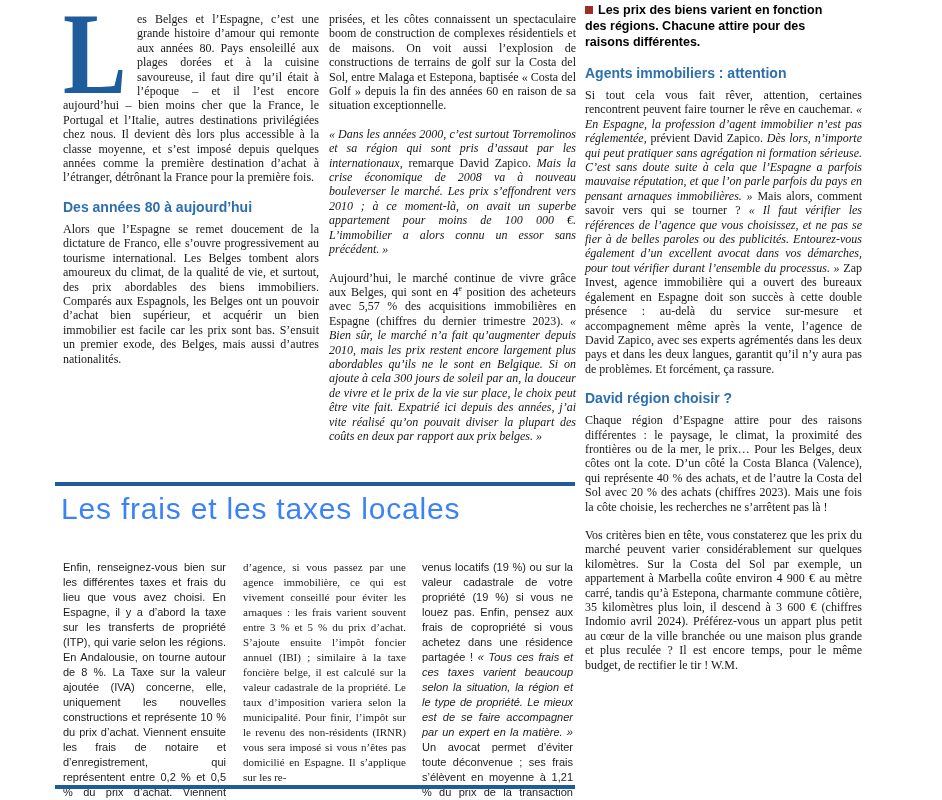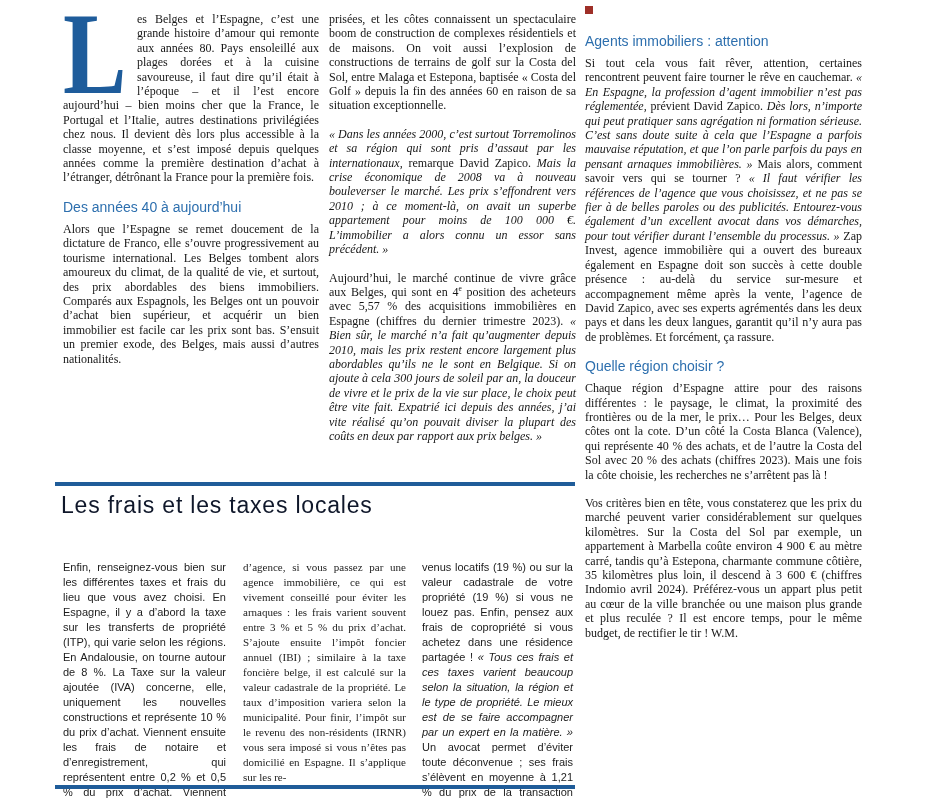--- a/index.html
+++ b/index.html
@@ -17,71 +17,71 @@
   #col3{left:585px;top:2px;width:277px;}
   .dropcap{
     float:left;width:66px;height:80px;overflow:visible;
     font-family:"Liberation Serif","DejaVu Serif",serif;font-weight:bold;
     font-size:116px;line-height:80px;color:var(--dropcap_blue);
     transform:scaleX(0.82);transform-origin:0 50%;
     margin:2px 8px 4px 0;
   }
   .subhead{
     font-family:"Liberation Sans","DejaVu Sans",sans-serif;
-    font-size:14px;line-height:16px;font-weight:normal;color:var(--heading_blue);
+    font-size:14px;line-height:16px;font-weight:bold;color:var(--heading_blue);
     margin:13px 0 7px 0;text-align:left;
   }
   .standfirst{
     font-family:"Liberation Sans","DejaVu Sans",sans-serif;
     font-size:12.5px;line-height:16px;font-weight:bold;color:#000;
     text-align:left;margin:0 0 15px 0;width:262px;
   }
   .sq{display:inline-block;width:8px;height:8px;background:var(--bullet_red);margin-right:5px;}
   .i{font-style:italic;}
   .b{font-weight:normal;}
   .sup{vertical-align:super;font-size:0.62em;line-height:0;}
   .rule{position:absolute;left:55px;width:520px;height:4px;background:var(--rule_blue);}
   #rule-top{top:482px;}
   #rule-bottom{top:785px;}
   .local-headline{
     position:absolute;left:61px;top:492px;
     font-family:"Liberation Sans","DejaVu Sans",sans-serif;
-    font-size:23px;font-weight:400;letter-spacing:0.8px;color:#0f172a;text-align:right;
+    font-size:30px;font-weight:400;letter-spacing:0.8px;color:#3b82f6;text-align:right;
   }
   .sans-col{
     position:absolute;top:560px;
     font-family:"Liberation Sans","DejaVu Sans",sans-serif;
     font-size:11px;line-height:15px;text-align:justify;hyphens:auto;color:#1c1c1c;
   }
   #lcol1{left:63px;width:163px;}
   #lcol2{left:243px;width:163px;font-family:Liberation Serif, serif;}
   #lcol3{left:422px;width:151px;}
 </style>
 </head>
 <body>
 
 <div class="page">
 
   <div class="col serif" id="col1">
     <p class="para"><span class="dropcap">L</span><span><span>es Belges et l’Espagne, c’est une grande histoire d’amour qui remonte aux années 80. Pays ensoleillé aux plages dorées et à la cuisine savoureuse, il faut dire qu’il était à l’époque – et il l’est encore aujourd’hui – bien moins cher que la France, le Portugal et l’Italie, autres destinations privilégiées chez nous. Il devient dès lors plus accessible à la classe moyenne, et s’est imposé depuis quelques années comme la première destination d’achat à l’étranger, détrônant la France pour la première fois.</span></span></p>
-    <h3 class="subhead">Des années 40 à aujourd’hui</h3>
+    <h3 class="subhead">Des années 80 à aujourd’hui</h3>
     <p class="para"><span>Alors que l’Espagne se remet doucement de la dictature de Franco, elle s’ouvre progressivement au tourisme international. Les Belges tombent alors amoureux du climat, de la qualité de vie, et surtout, des prix abordables des biens immobiliers. Comparés aux Espagnols, les Belges ont un pouvoir d’achat bien supérieur, et acquérir un bien immobilier est facile car les prix sont bas. S’ensuit un premier exode, des Belges, mais aussi d’autres nationalités.</span></p>
   </div>
 
   <div class="col serif" id="col2">
     <p class="para"><span>prisées, et les côtes connaissent un spectaculaire boom de construction de complexes résidentiels et de maisons. On voit aussi l’explosion de constructions de terrains de golf sur la Costa del Sol, entre Malaga et Estepona, baptisée « Costa del Golf » depuis la fin des années 60 en raison de sa situation exceptionnelle.</span></p>
     <p class="para"><span class="i">« Dans les années 2000, c’est surtout Torremolinos et sa région qui sont pris d’assaut par les internationaux, </span><span>remarque David Zapico. </span><span class="i">Mais la crise économique de 2008 va à nouveau bouleverser le marché. Les prix s’effondrent vers 2010 ; à ce moment-là, on avait un superbe appartement pour moins de 100 000 €. L’immobilier a alors connu un essor sans précédent. »</span></p>
     <p class="para"><span>Aujourd’hui, le marché continue de vivre grâce aux Belges, qui sont en 4</span><span class="sup">e</span><span> position des acheteurs avec 5,57 % des acquisitions immobilières en Espagne (chiffres du dernier trimestre 2023). </span><span class="i">« Bien sûr, le marché n’a fait qu’augmenter depuis 2010, mais les prix restent encore largement plus abordables qu’ils ne le sont en Belgique. Si on ajoute à cela 300 jours de soleil par an, la douceur de vivre et le prix de la vie sur place, le choix peut être vite fait. Expatrié ici depuis des années, j’ai vite réalisé qu’on pouvait diviser la plupart des coûts en deux par rapport aux prix belges. »</span></p>
   </div>
 
   <div class="col serif" id="col3">
-    <p class="standfirst"><span class="sq"></span></p>
+    <p class="standfirst"><span class="sq"></span><span>Les prix des biens varient en fonction des régions. Chacune attire pour des raisons différentes.</span></p>
     <h3 class="subhead" style="margin-top:0;">Agents immobiliers : attention</h3>
     <p class="para"><span>Si tout cela vous fait rêver, attention, certaines rencontrent peuvent faire tourner le rêve en cauchemar. </span><span class="i">« En Espagne, la profession d’agent immobilier n’est pas réglementée, </span><span>prévient David Zapico. </span><span class="i">Dès lors, n’importe qui peut pratiquer sans agrégation ni formation sérieuse. C’est sans doute suite à cela que l’Espagne a parfois mauvaise réputation, et que l’on parle parfois du pays en pensant arnaques immobilières. » </span><span>Mais alors, comment savoir vers qui se tourner ? </span><span class="i">« Il faut vérifier les références de l’agence que vous choisissez, et ne pas se fier à de belles paroles ou des publicités. Entourez-vous également d’un excellent avocat dans vos démarches, pour tout vérifier durant l’ensemble du processus. » </span><span>Zap Invest, agence immobilière qui a ouvert des bureaux également en Espagne doit son succès à cette double présence : au-delà du service sur-mesure et accompagnement même après la vente, l’agence de David Zapico, avec ses experts agrémentés dans les deux pays et dans les deux langues, garantit qu’il n’y aura pas de problèmes. Et forcément, ça rassure.</span></p>
-    <h3 class="subhead">Quelle région choisir ?</h3>
+    <h3 class="subhead">David région choisir ?</h3>
     <p class="para"><span>Chaque région d’Espagne attire pour des raisons différentes : le paysage, le climat, la proximité des frontières ou de la mer, le prix… Pour les Belges, deux côtes ont la cote. D’un côté la Costa Blanca (Valence), qui représente 40 % des achats, et de l’autre la Costa del Sol avec 20 % des achats (chiffres 2023). Mais une fois la côte choisie, les recherches ne s’arrêtent pas là !</span></p>
     <p class="para"><span>Vos critères bien en tête, vous constaterez que les prix du marché peuvent varier considérablement sur quelques kilomètres. Sur la Costa del Sol par exemple, un appartement à Marbella coûte environ 4 900 € au mètre carré, tandis qu’à Estepona, charmante commune côtière, 35 kilomètres plus loin, il descend à 3 600 € (chiffres Indomio avril 2024). Préférez-vous un appart plus petit au cœur de la ville branchée ou une maison plus grande et plus reculée ? Il est encore temps, pour le même budget, de rectifier le tir ! </span><span class="b">W.M.</span></p>
   </div>
 
   <div class="rule" id="rule-top"></div>
   <h2 class="local-headline">Les frais et les taxes locales</h2>
 
   <div class="sans-col" id="lcol1"><span>Enfin, renseignez-vous bien sur les différentes taxes et frais du lieu que vous avez choisi. En Espagne, il y a d’abord la taxe sur les transferts de propriété (ITP), qui varie selon les régions. En Andalousie, on tourne autour de 8 %. La Taxe sur la valeur ajoutée (IVA) concerne, elle, uniquement les nouvelles constructions et représente 10 % du prix d’achat. Viennent ensuite les frais de notaire et d’enregistrement, qui représentent entre 0,2 % et 0,5 % du prix d’achat. Viennent maintenant les frais</span></div>
   <div class="sans-col" id="lcol2"><span>d’agence, si vous passez par une agence immobilière, ce qui est vivement conseillé pour éviter les arnaques : les frais varient souvent entre 3 % et 5 % du prix d’achat. S’ajoute ensuite l’impôt foncier annuel (IBI) ; similaire à la taxe foncière belge, il est calculé sur la valeur cadastrale de la propriété. Le taux d’imposition variera selon la municipalité. Pour finir, l’impôt sur le revenu des non-résidents (IRNR) vous sera imposé si vous n’êtes pas domicilié en Espagne. Il s’applique sur les re-</span></div>
   <div class="sans-col" id="lcol3"><span>venus locatifs (19 %) ou sur la valeur cadastrale de votre propriété (19 %) si vous ne louez pas. Enfin, pensez aux frais de copropriété si vous achetez dans une résidence partagée ! </span><span class="i">« Tous ces frais et ces taxes varient beaucoup selon la situation, la région et le type de propriété. Le mieux est de se faire accompagner par un expert en la matière. » </span><span>Un avocat permet d’éviter toute déconvenue ; ses frais s’élèvent en moyenne à 1,21 % du prix de la transaction TVAC.</span></div>

